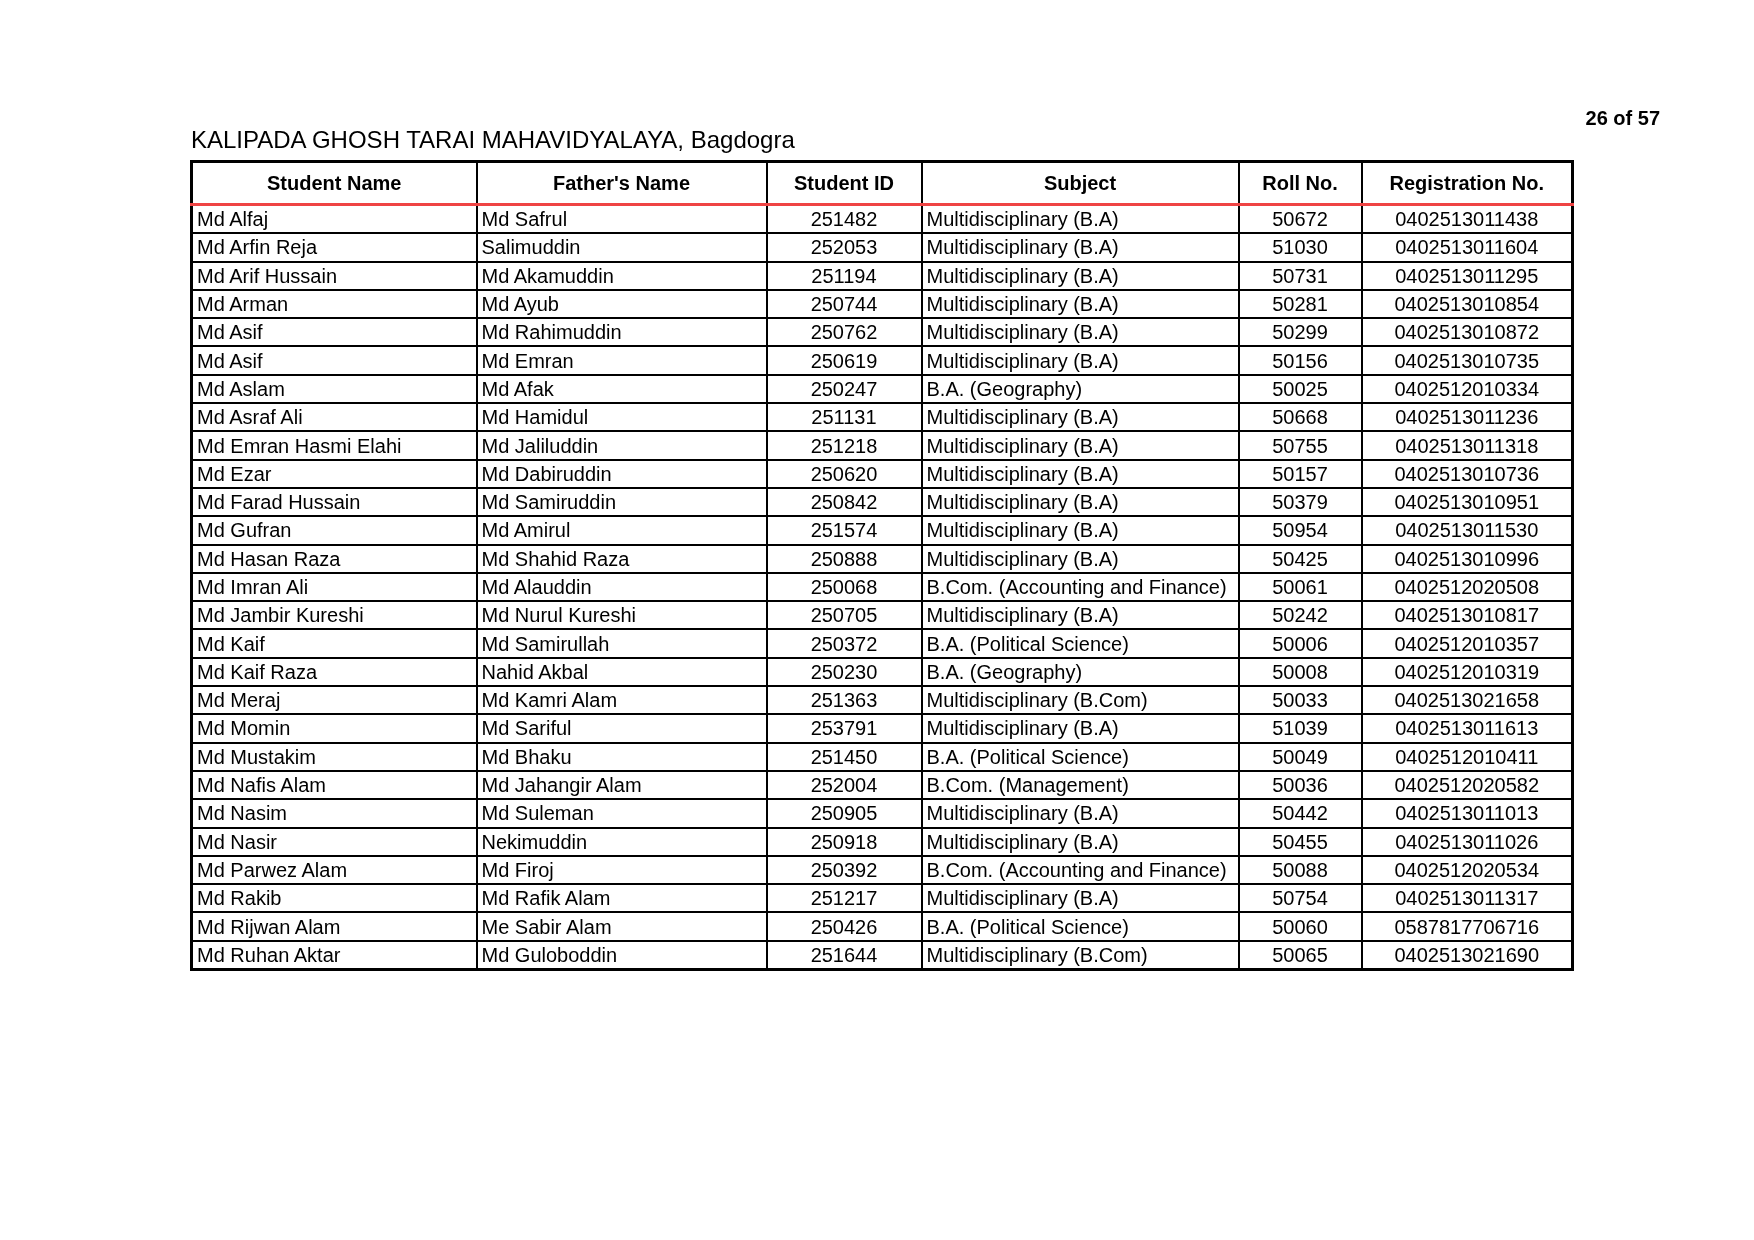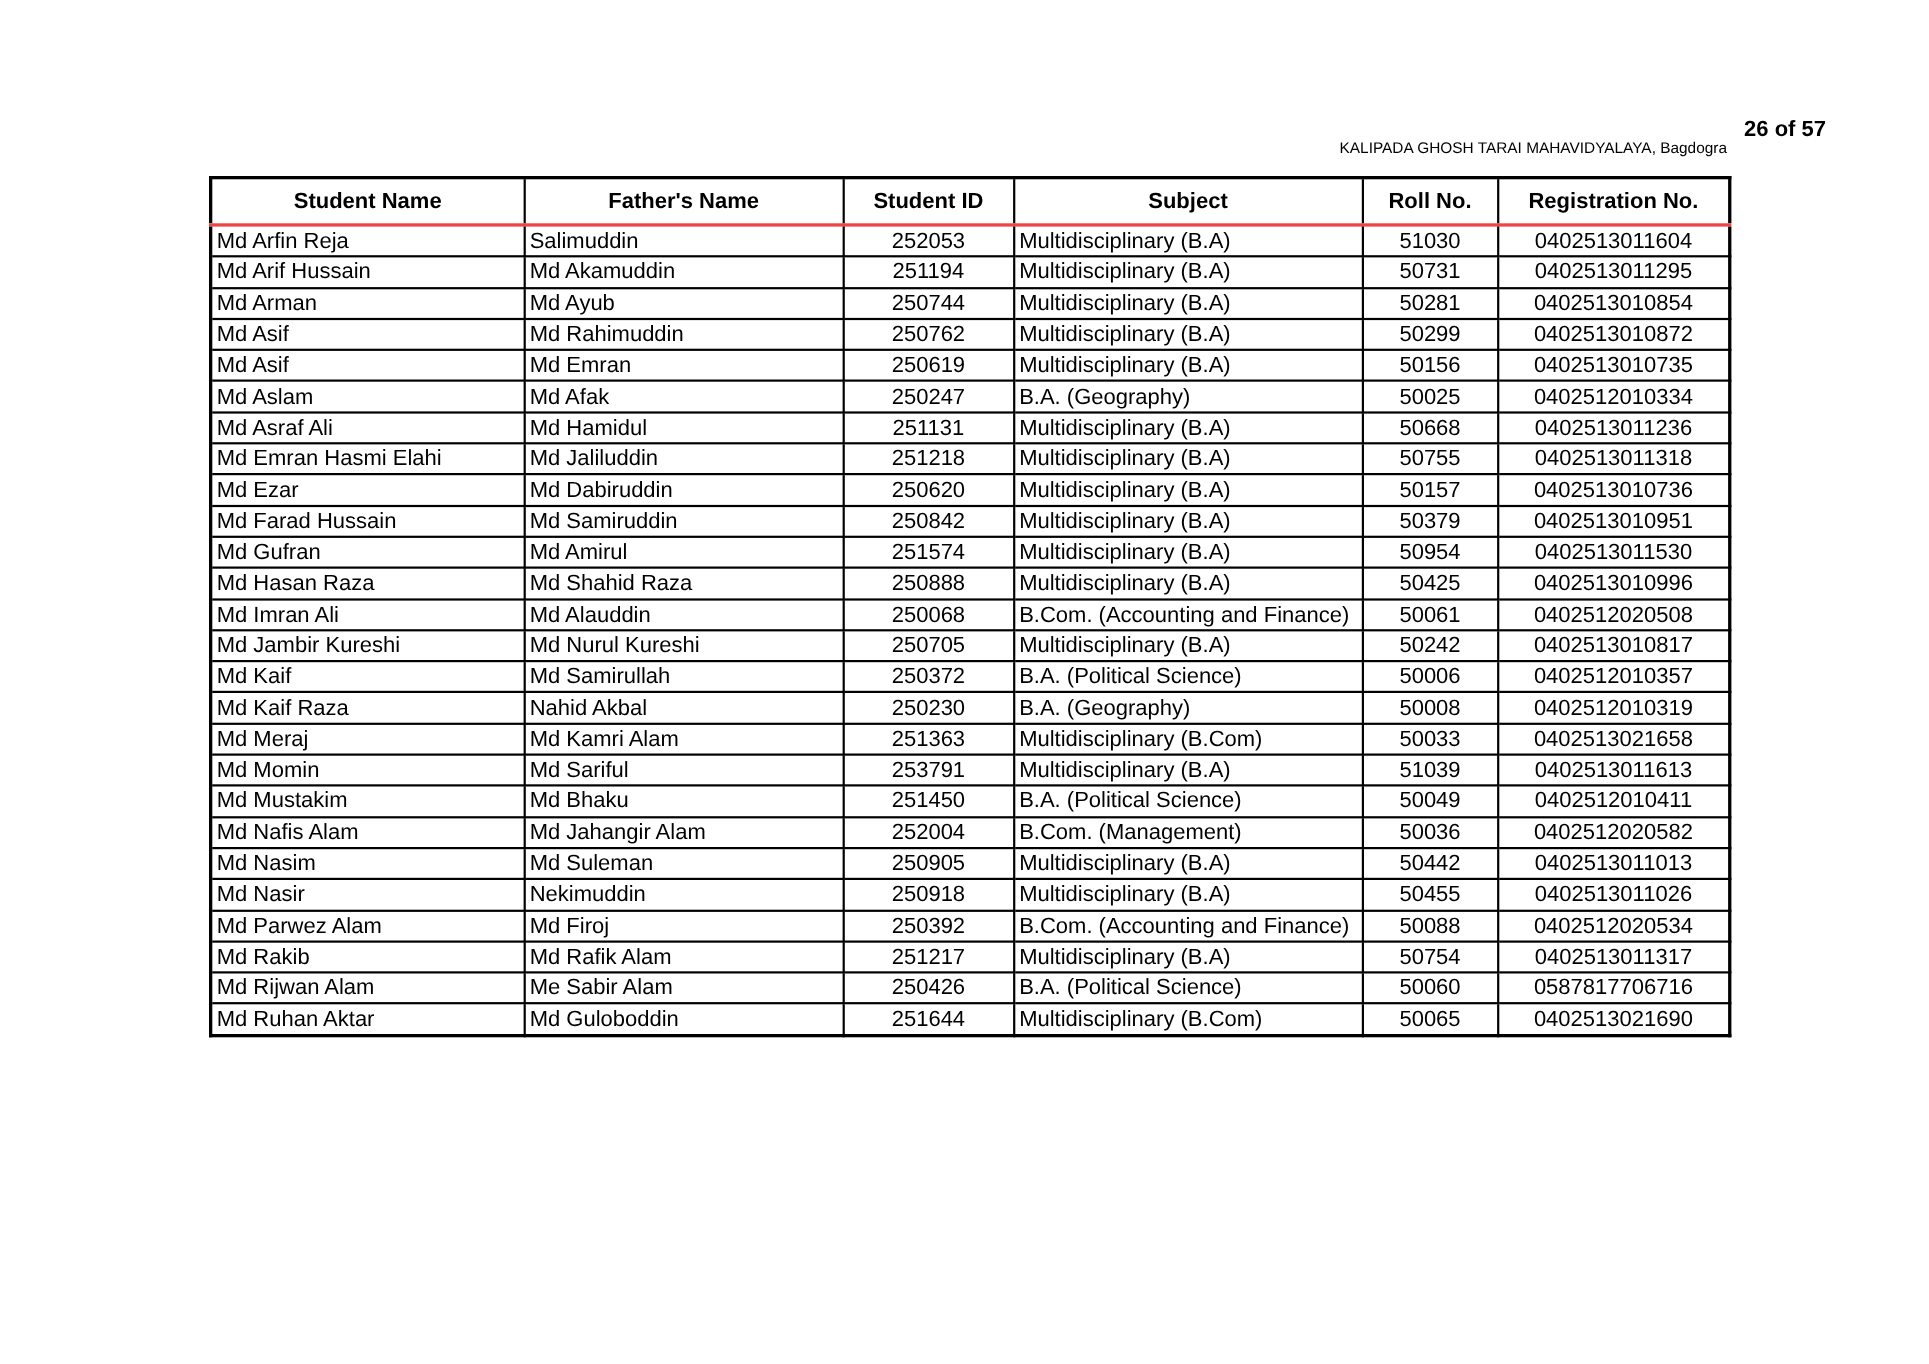--- a/index.html
+++ b/index.html
@@ -1,21 +1,21 @@
 <!DOCTYPE html>
 <html><head>
   <meta charset="utf-8">
   <style>
     html, body { margin: 0; padding: 0; background: #ffffff; }
     body { width: 1754px; height: 1240px; position: relative; overflow: hidden;
            font-family: "Liberation Sans", "DejaVu Sans", sans-serif; color: #000; }
     .page-number { position: absolute; left: 1580px; top: 107px; width: 80px; text-align: right;
                    font-weight: bold; font-size: 20px; }
-    .doc-title { position: absolute; left: 191px; width: 1379px; top: 126px; text-align: right;
-                 font-size: 14px; }
+    .doc-title { position: absolute; left: 191px; width: 1379px; top: 126px; text-align: left;
+                 font-size: 24px; }
     table.roster { position: absolute; left: 190px; top: 160px; border-collapse: collapse;
                    table-layout: fixed; width: 1381px; }
     table.roster th, table.roster td { border: 2px solid #000; padding: 0 4px; white-space: nowrap;
                    overflow: hidden; font-size: 20px; }
     table.roster th { height: 40px; font-weight: bold; text-align: center; }
     table.roster td { height: 26.3px; line-height: 26px; }
     table.roster thead tr { border-bottom: 3px solid #ef4444; }
     table.roster { border: 3px solid #000; }
     td.c { text-align: center; }
     td.l { text-align: left; }
@@ -42,20 +42,28 @@
       <th>Student Name</th>
       <th>Father's Name</th>
       <th>Student ID</th>
       <th>Subject</th>
       <th>Roll No.</th>
       <th>Registration No.</th>
     </tr>
   </thead>
   <tbody id="roster-body">
       <tr>
+        <td class="l">Md Alfaj</td>
+        <td class="l">Md Safrul</td>
+        <td class="c">251482</td>
+        <td class="l">Multidisciplinary (B.A)</td>
+        <td class="c">50672</td>
+        <td class="c">0402513011438</td>
+      </tr>
+      <tr>
         <td class="l">Md Arfin Reja</td>
         <td class="l">Salimuddin</td>
         <td class="c">252053</td>
         <td class="l">Multidisciplinary (B.A)</td>
         <td class="c">51030</td>
         <td class="c">0402513011604</td>
       </tr>
       <tr>
         <td class="l">Md Arif Hussain</td>
         <td class="l">Md Akamuddin</td>

